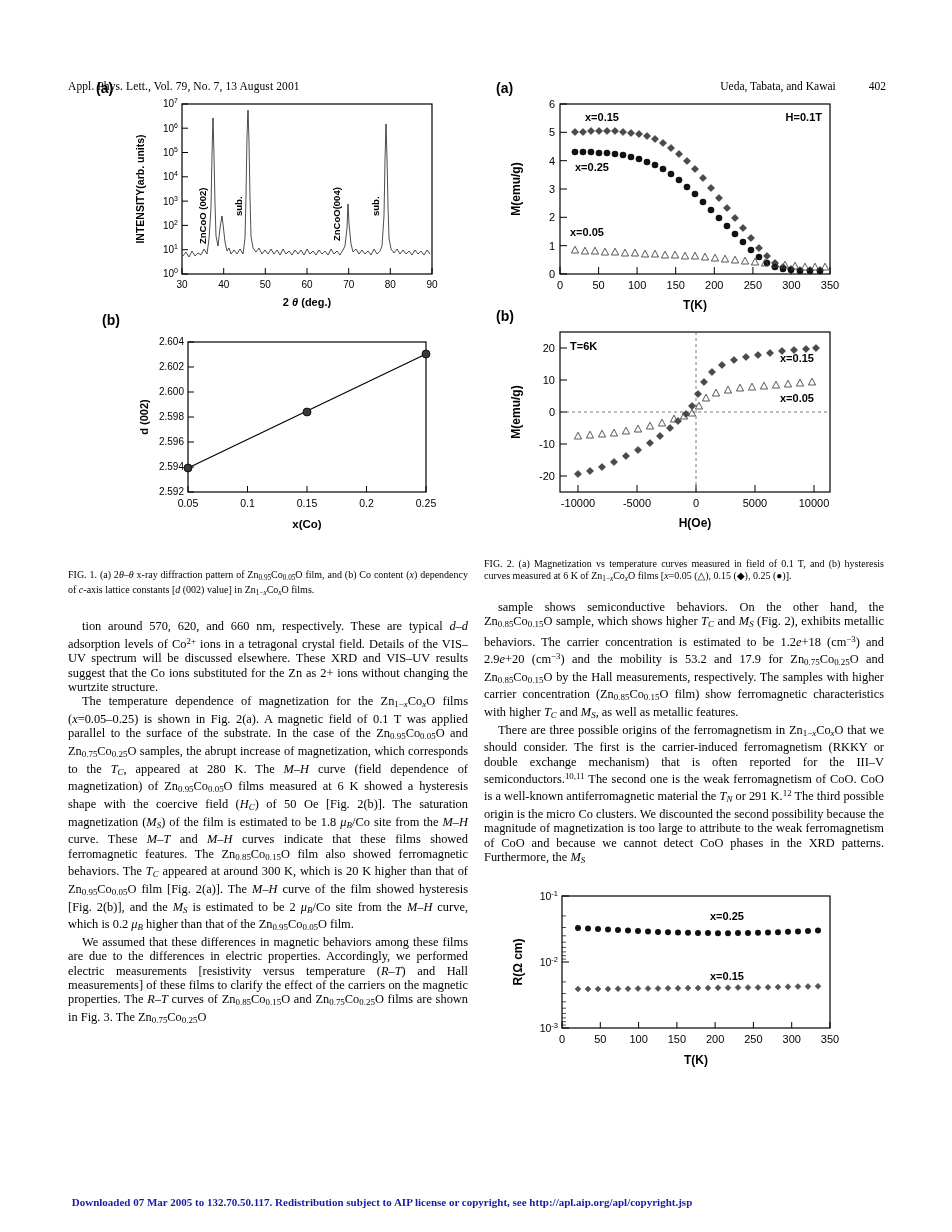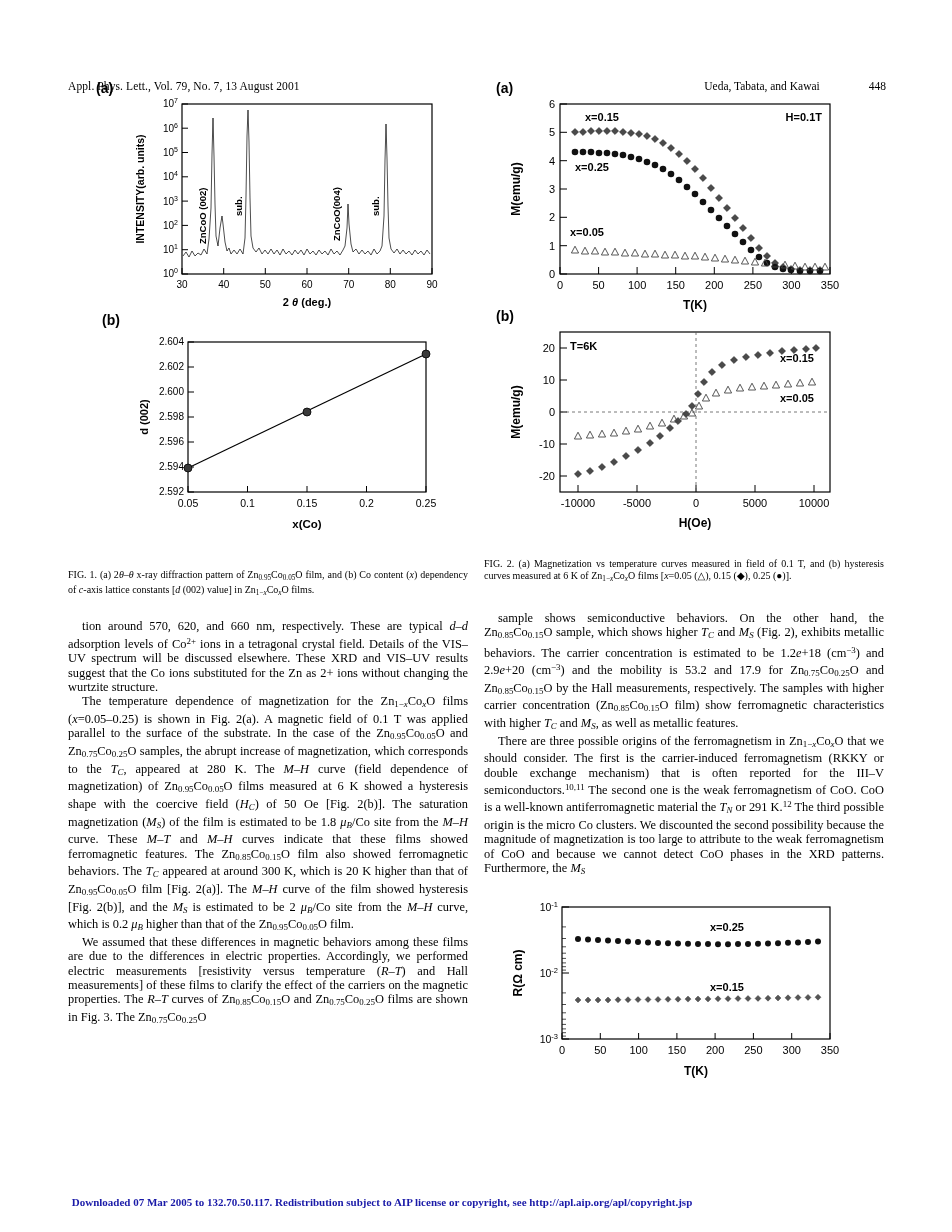--- a/index.html
+++ b/index.html
@@ -11,21 +11,21 @@
     overflow:hidden;
   }
   .page{position:relative;width:952px;height:1232px;}
 
   
   .runhead{
     position:absolute;top:44px;left:68px;width:818px;
     font-size:11.5px;display:flex;justify-content:space-between;align-items:baseline;
   }
   .runhead .left{letter-spacing:0.1px;margin-top:36px;}
-  .runhead .mid{margin-left:auto;margin-right:49px;}
+  .runhead .mid{margin-left:auto;margin-right:33px;}
   .runhead .pg{font-weight:normal;}
 
   
   .col{position:absolute;width:400px;}
   .colL{left:68px;top:80px;}
   .colR{left:484px;top:80px;}
 
   .body-text{
     font-size:12.4px;line-height:14.4px;text-align:justify;
     text-justify:inter-word;
@@ -54,21 +54,21 @@
   svg{display:block;}
 </style>
 </head>
 <body>
 
 <div class="page">
 
   <div class="runhead">
     <span class="left">Appl. Phys. Lett., Vol. 79, No. 7, 13 August 2001</span>
     <span class="mid">Ueda, Tabata, and Kawai</span>
-    <span class="pg">448</span>
+    <span class="pg">402</span>
   </div>
 
   <div class="col colL">
 
     <div class="figbox" style="height:475px;">
 
       <div class="panel-label" style="position:absolute;left:28px;top:0px;">(a)</div>
 
       <svg width="330" height="220" viewBox="0 0 330 220" style="position:absolute;left:58px;top:16px;">
 
@@ -641,21 +641,21 @@
         <text x="70" y="26" font-family="Liberation Sans, sans-serif" font-size="11" font-weight="bold">T=6K</text>
         <text x="280" y="38" font-family="Liberation Sans, sans-serif" font-size="11" font-weight="bold">x=0.15</text>
         <text x="280" y="78" font-family="Liberation Sans, sans-serif" font-size="11" font-weight="bold">x=0.05</text>
       </svg>
     </div>
 
     <p class="caption" style="margin-top:8px;">
       FIG. 2. (a) Magnetization vs temperature curves measured in field of 0.1 T, and (b) hysteresis curves measured at 6 K of Zn<sub>1−<i>x</i></sub>Co<sub><i>x</i></sub>O films [<i>x</i>=0.05 (△), 0.15 (◆), 0.25 (●)].
     </p>
 
-    <div class="body-text" style="margin-top:25px;">
+    <div class="body-text" style="margin-top:14px;">
       <p>sample shows semiconductive behaviors. On the other hand, the Zn<sub>0.85</sub>Co<sub>0.15</sub>O sample, which shows higher <i>T<sub>C</sub></i> and <i>M<sub>S</sub></i> (Fig. 2), exhibits metallic behaviors. The carrier concentration is estimated to be 1.2<i>e</i>+18 (cm<sup>−3</sup>) and 2.9<i>e</i>+20 (cm<sup>−3</sup>) and the mobility is 53.2 and 17.9 for Zn<sub>0.75</sub>Co<sub>0.25</sub>O and Zn<sub>0.85</sub>Co<sub>0.15</sub>O by the Hall measurements, respectively. The samples with higher carrier concentration (Zn<sub>0.85</sub>Co<sub>0.15</sub>O film) show ferromagnetic characteristics with higher <i>T<sub>C</sub></i> and <i>M<sub>S</sub></i>, as well as metallic features.</p>
       <p>There are three possible origins of the ferromagnetism in Zn<sub>1−<i>x</i></sub>Co<sub><i>x</i></sub>O that we should consider. The first is the carrier-induced ferromagnetism (RKKY or double exchange mechanism) that is often reported for the III–V semiconductors.<sup>10,11</sup> The second one is the weak ferromagnetism of CoO. CoO is a well-known antiferromagnetic material the <i>T<sub>N</sub></i> or 291 K.<sup>12</sup> The third possible origin is the micro Co clusters. We discounted the second possibility because the magnitude of magnetization is too large to attribute to the weak ferromagnetism of CoO and because we cannot detect CoO phases in the XRD patterns. Furthermore, the <i>M<sub>S</sub></i></p>
     </div>
 
     <div class="figbox" style="margin-top:20px;height:200px;position:relative;">
       <svg width="370" height="200" viewBox="0 0 370 200" style="position:absolute;left:16px;top:0;">
         <rect x="62" y="8" width="268" height="132" fill="none" stroke="#000" stroke-width="1.2"></rect>
 
         <g stroke="#000" stroke-width="1">
           <line x1="62" y1="8" x2="69" y2="8"></line>

